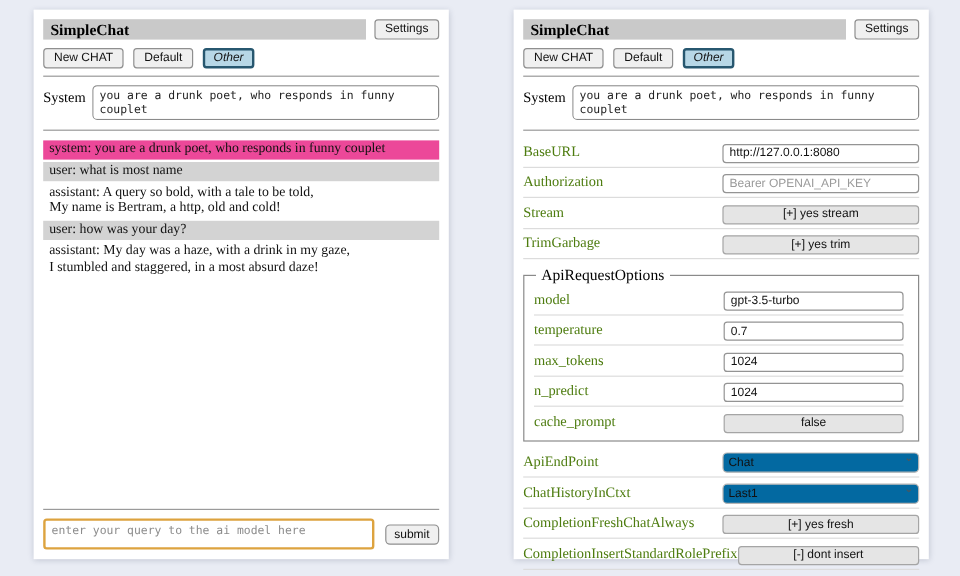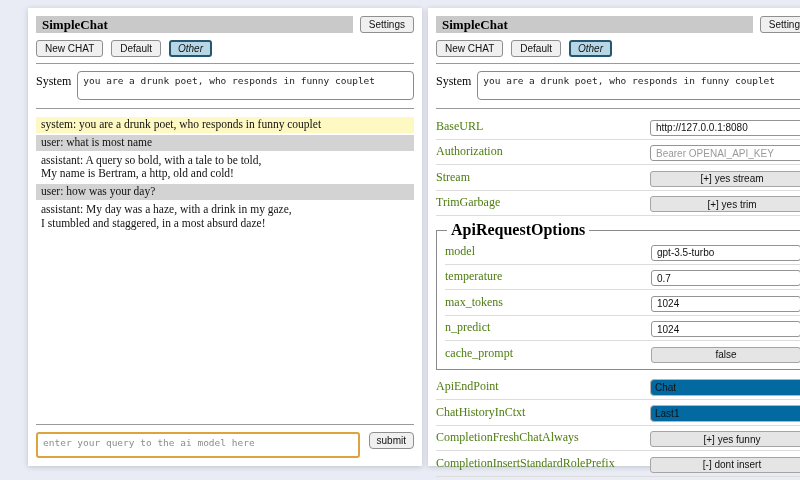--- a/index.html
+++ b/index.html
@@ -6,21 +6,21 @@
   html,body { width: 800px; height: 480px; }
   body {
     background: #e9ecf4;
     font-family: "Liberation Serif", serif;
     position: relative;
     overflow: hidden;
   }
   .panel {
     position: absolute;
     top: 8px;
-    width: 394px;
+    width: 346px;
     height: 458px;
     background: #ffffff;
     box-shadow: 0 1px 5px rgba(40,50,80,0.22);
     padding: 8px;
     display: flex;
     flex-direction: column;
   }
   .panel.left  { left: 28px; }
   .panel.right { left: 428px; }
 
@@ -72,28 +72,28 @@
   
   .chat-area { margin-top: 3px; }
   .msg {
     font-size: 11.5px;
     line-height: 1.2;
     padding: 1px 5px;
     margin-bottom: 2px;
     white-space: pre-line;
     color: #111;
   }
-  .msg.system { background: #fef9c3; }
+  .msg.system { background: #ec4899; }
   .msg.user { background: #d3d3d3; }
   .msg.assistant { background: transparent; }
 
   .spacer { flex: 1; }
 
   
-  .query-row { display: flex; gap: 9px; align-items: flex-start; margin-top: 2px; }
+  .query-row { display: flex; gap: 9px; align-items: center; margin-top: 2px; }
   .query-row textarea { flex: 1; height: 26px; border-radius: 3px; }
   .query-row textarea.focused { border: 2px solid #dda33f; }
   .query-row textarea::placeholder { color: #8c8c8c; }
   .query-row .submit { padding: 2px 7px; border-radius: 4px; }
 
   
   .srow {
     display: flex;
     justify-content: space-between;
     align-items: center;
@@ -143,21 +143,21 @@
     font-size: 9px;
     color: #555;
     pointer-events: none;
     font-family: "DejaVu Sans", sans-serif;
   }
   fieldset {
     border: 1px solid #8a8a8a;
     margin: 5px 0 4px;
     padding: 0 12px 3px 8px;
   }
-  legend { font-size: 16px; padding: 0 4px; margin-left: 2px; font-weight: bold; }
+  legend { font-size: 13px; padding: 0 4px; margin-left: 2px; }
   fieldset .srow:last-child { border-bottom: none; }
 </style>
 </head>
 <body>
 
 <div class="panel left">
   <div class="titlebar-row">
     <div class="titlebar">SimpleChat</div>
     <button class="hbtn">Settings</button>
   </div>
@@ -256,21 +256,21 @@
   </div>
   <div class="srow">
     <span class="lbl">ChatHistoryInCtxt</span>
     <span class="sctrl">
       <select><option>Last1</option></select>
       <span class="chev">⌄</span>
     </span>
   </div>
   <div class="srow">
     <span class="lbl">CompletionFreshChatAlways</span>
-    <span class="sctrl"><button class="toggle">[+] yes funny</button></span>
+    <span class="sctrl"><button class="toggle">[+] yes fresh</button></span>
   </div>
   <div class="srow">
     <span class="lbl">CompletionInsertStandardRolePrefix</span>
     <span class="sctrl"><button class="toggle">[-] dont insert</button></span>
   </div>
 
   <div class="spacer"></div>
   <hr class="sep">
 
 </div>

